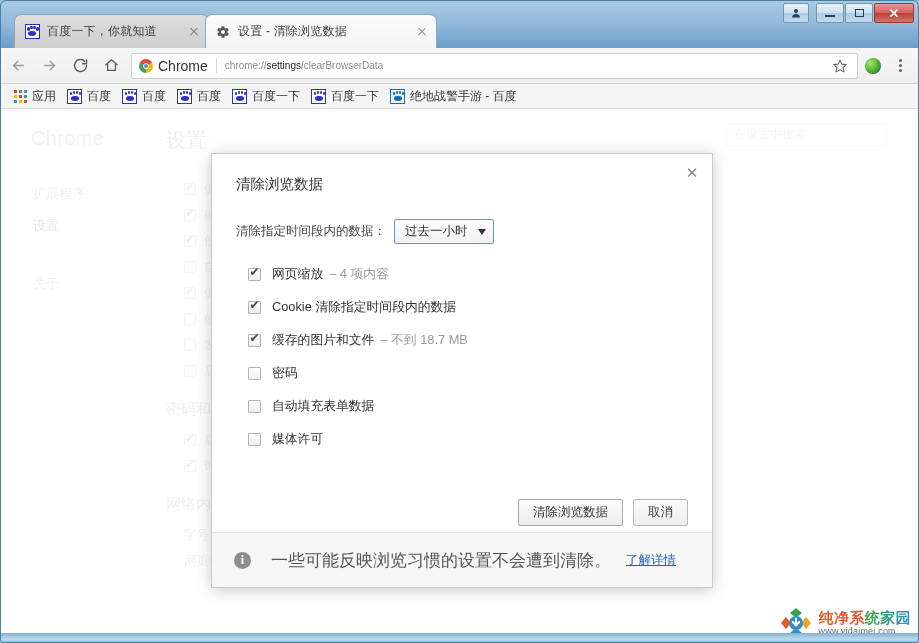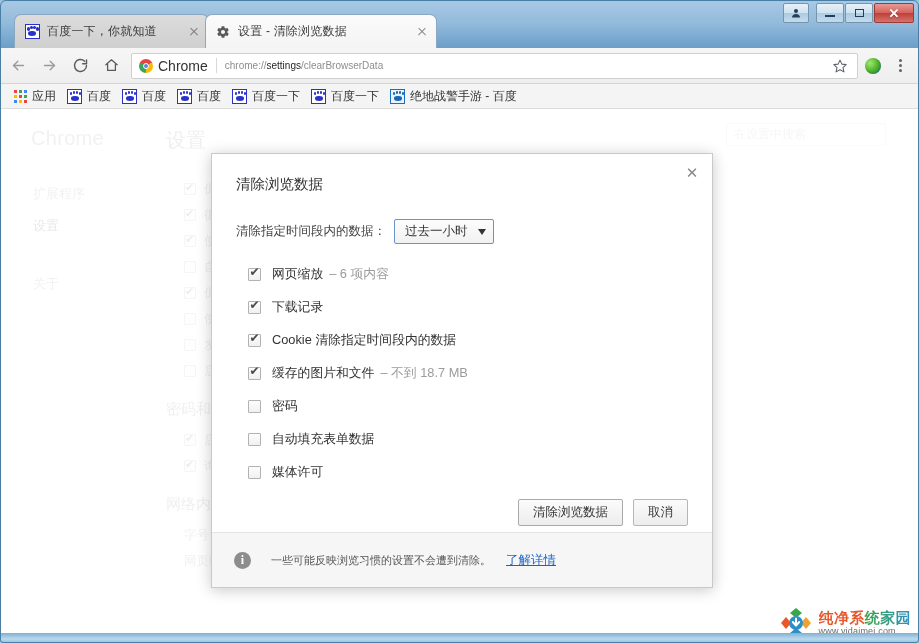--- a/index.html
+++ b/index.html
@@ -326,21 +326,21 @@
     display: flex; align-items: center; padding-left: 22px;
   }
   #info-icon {
     width: 17px; height: 17px; border-radius: 50%;
     background: #8d8d8d; color: #fff;
     font-size: 12px; font-weight: bold;
     display: flex; align-items: center; justify-content: center;
     flex: 0 0 17px; margin-right: 20px;
     font-family: "Liberation Serif", serif;
   }
-  #footer-text { font-size: 11px; color: #555; }
+  #footer-text { font-size: 17px; color: #555; }
   #footer-link {
     font-size: 12.5px; color: #1a62c4; text-decoration: underline;
     margin-left: 15px; cursor: pointer;
   }
 
   
   #watermark {
     position: absolute; right: 8px; bottom: 4px;
     display: flex; align-items: center; gap: 7px;
     pointer-events: none;
@@ -643,28 +643,23 @@
         <span>过去一小时</span>
         <span class="arrow"></span>
       </span>
     </div>
 
     <div id="checklist">
 
       <div class="chk-row">
         <span class="chk-box checked"></span>
         <span class="chk-label">网页缩放</span>
-        <span class="chk-detail">– 6 项内容</span>
-      </div>
-
-      <div class="chk-row">
-        <span class="chk-box checked"></span>
-        <span class="chk-label">下载记录</span>
-        <span class="chk-detail"></span>
-      </div>
+        <span class="chk-detail">– 4 项内容</span>
+      </div>
+
 
       <div class="chk-row">
         <span class="chk-box checked"></span>
         <span class="chk-label">Cookie 清除指定时间段内的数据</span>
         <span class="chk-detail"></span>
       </div>
 
       <div class="chk-row">
         <span class="chk-box checked"></span>
         <span class="chk-label">缓存的图片和文件</span>

